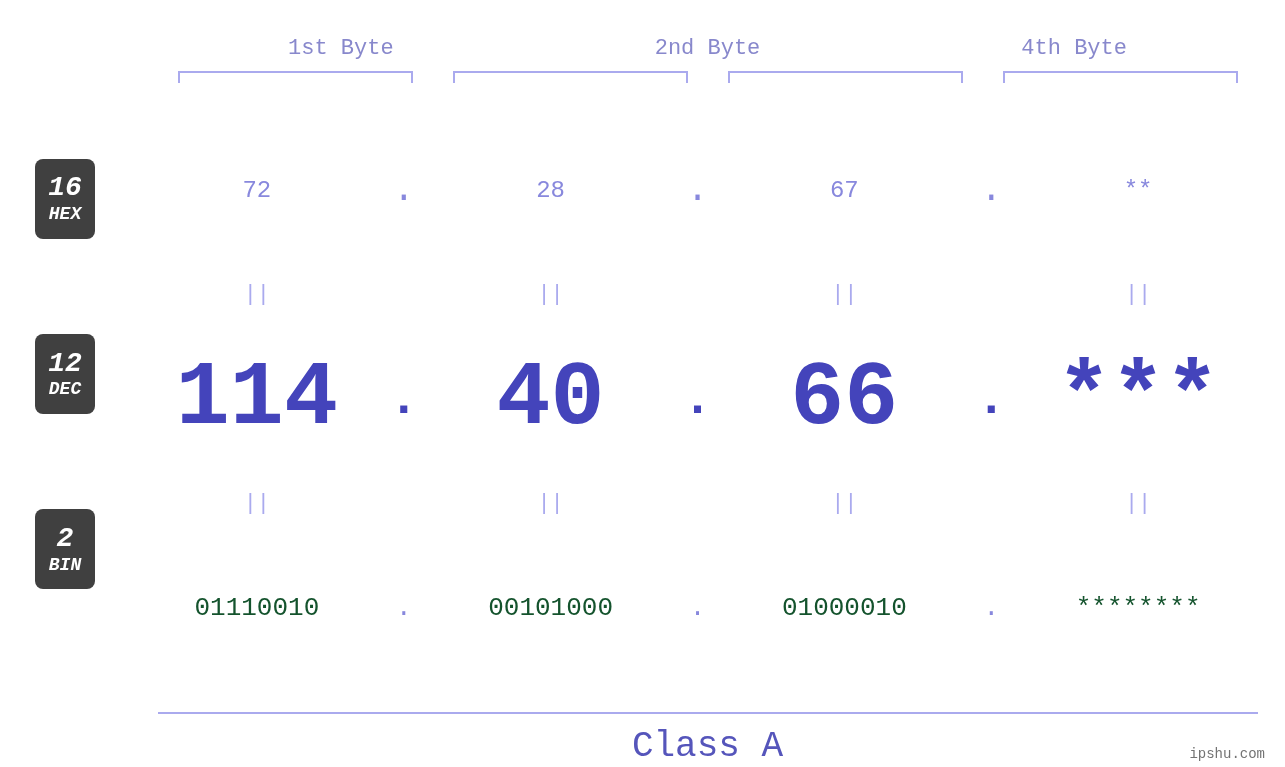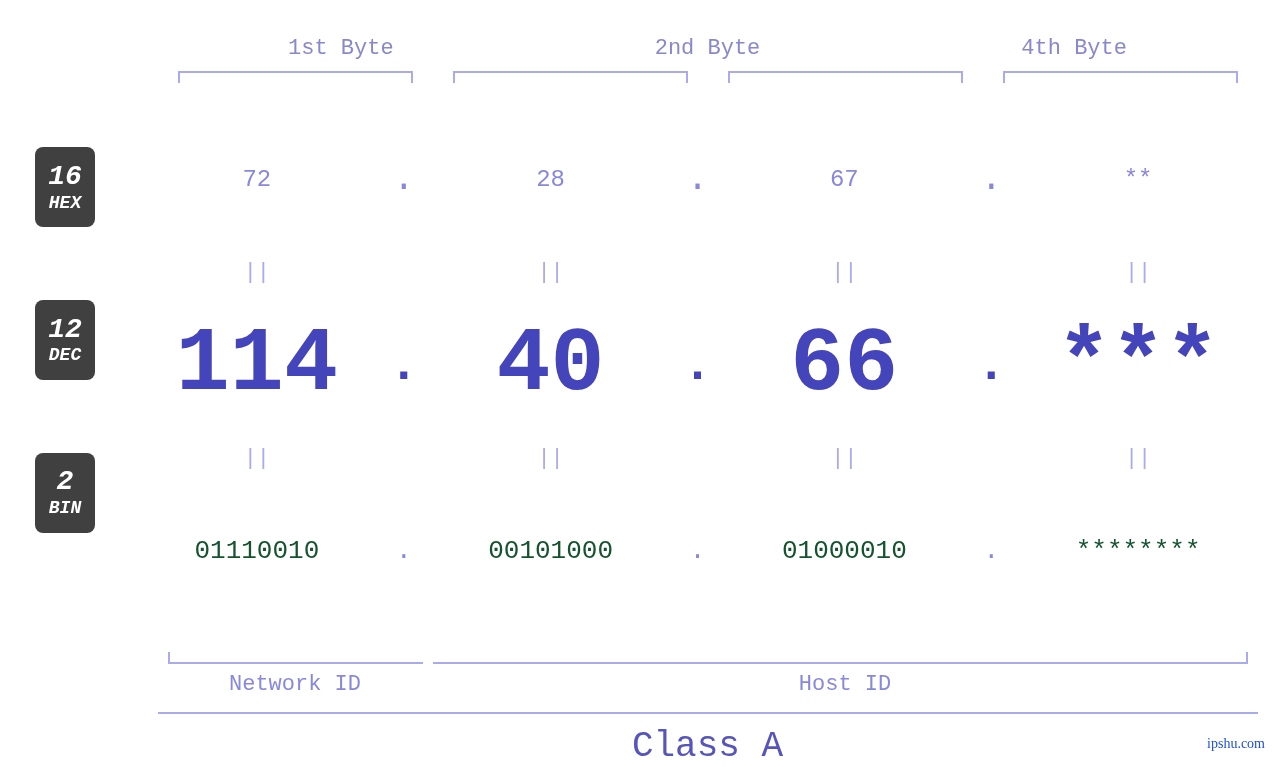--- a/index.html
+++ b/index.html
@@ -336,25 +336,25 @@
     .class-value {
       text-align: center;
       font-size: 36px;
       color: #5555bb;
       font-family: 'Courier New', Courier, monospace;
     }
 
     
     .watermark {
       position: absolute;
-      bottom: 15px;
+      bottom: 5px;
       right: 20px;
-      color: #1d4ed8;
+      color: #737373;
       font-size: 14px;
-      font-family: Liberation Serif, serif;
+      font-family: Liberation Mono, monospace;
     }
   </style>
 </head>
 <body>
 
 <div class="main-container">
 
   <div class="byte-headers">
     <div class="byte-header">1st Byte</div>
     <div class="byte-header">2nd Byte</div>
@@ -499,32 +499,20 @@
           <span class="bin-dot">.</span>
         </div>
         <div class="data-cell">
           <span class="bin-value">********</span>
         </div>
       </div>
 
     </div>
   </div>
 
-  <div class="bottom-section">
-    <div class="bottom-brackets">
-      <div class="net-bracket"></div>
-      <div class="host-bracket">
-        <div class="host-bracket-right"></div>
-      </div>
-    </div>
-    <div class="id-labels">
-      <div class="net-id-label">Network ID</div>
-      <div class="host-id-label">Host ID</div>
-    </div>
-  </div>
 
   <div class="class-section">
     <div class="class-bracket-line"></div>
     <div class="class-value">Class A</div>
   </div>
 
   <div class="watermark">ipshu.com</div>
 
 </div>
 

